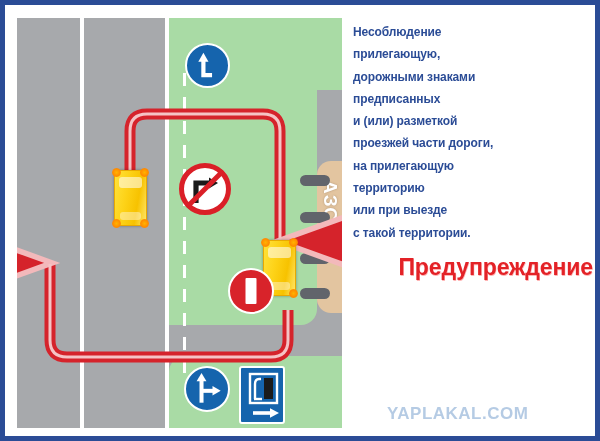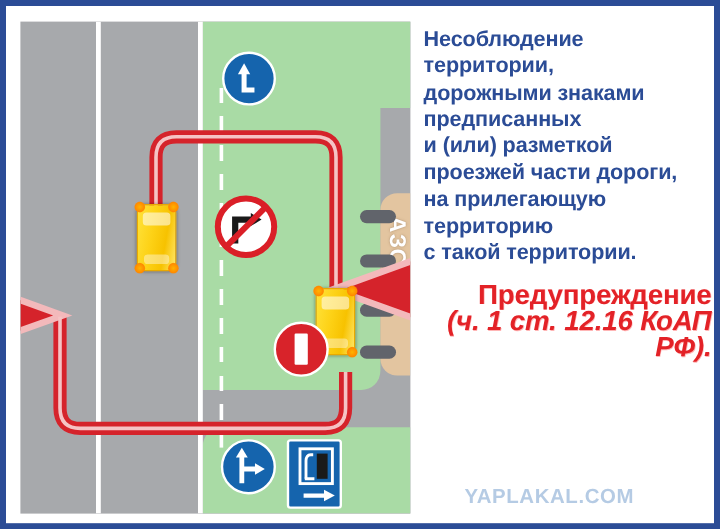--- a/index.html
+++ b/index.html
@@ -122,21 +122,21 @@
   }
   
   #textcol {
     position: absolute;
     left: 348px; top: 16px;
     width: 240px;
   }
   .blue-text {
     color: #2b4c96;
     font-weight: bold;
-    font-size: 18px;
+    font-size: 12px;
     line-height: 22.3px;
     letter-spacing: -0.1px;
   }
   .red-block { margin-top: 12px; }
   .red-text {
     color: #e32227;
     font-weight: bold;
     font-size: 23px;
     line-height: 22.3px;
     letter-spacing: -0.1px;
@@ -253,31 +253,31 @@
         <path d="M13,31 L21,31" stroke="#ffffff" stroke-width="2.4"></path>
         <path d="M12,45 L31,45" stroke="#ffffff" stroke-width="3.6"></path>
         <path d="M38,45 L29,40.2 L29,49.8 Z" fill="#ffffff"></path>
       </svg>
     </div>
   </div>
 
   <div id="textcol">
     <div class="blue-text">
       <div>Несоблюдение</div>
-      <div>территории,</div>
+      <div>прилегающую,</div>
       <div>дорожными знаками</div>
       <div>предписанных</div>
       <div>и (или) разметкой</div>
       <div>проезжей части дороги,</div>
       <div>на прилегающую</div>
       <div>территорию</div>
+      <div>или при выезде</div>
       <div>с такой территории.</div>
     </div>
 
     <div class="red-block">
       <div class="red-text">Предупреждение</div>
-      <div class="red-text italic">(ч. 1 ст. 12.16 КоАП РФ).</div>
     </div>
   </div>
 
   <div id="watermark">YAPLAKAL.COM</div>
 
 </div>
 
 </body></html>

